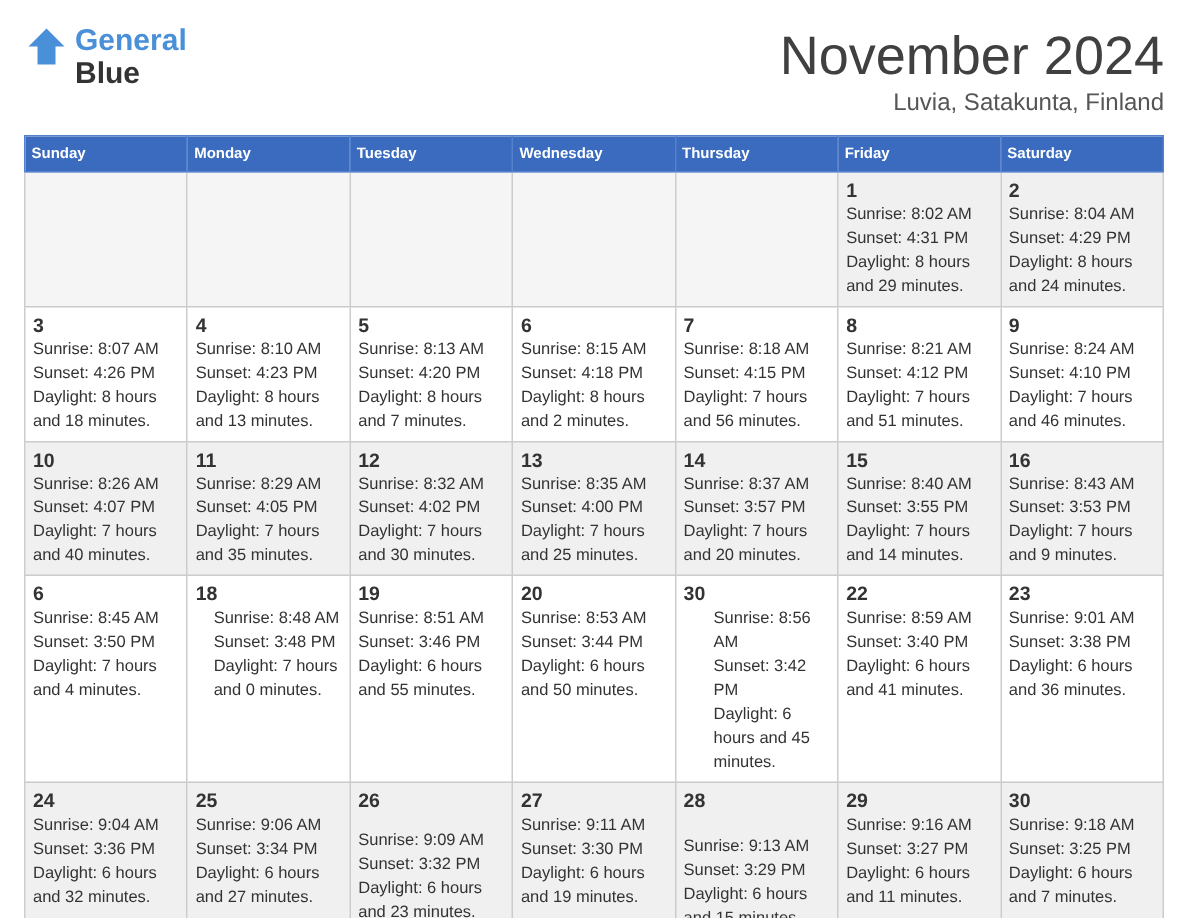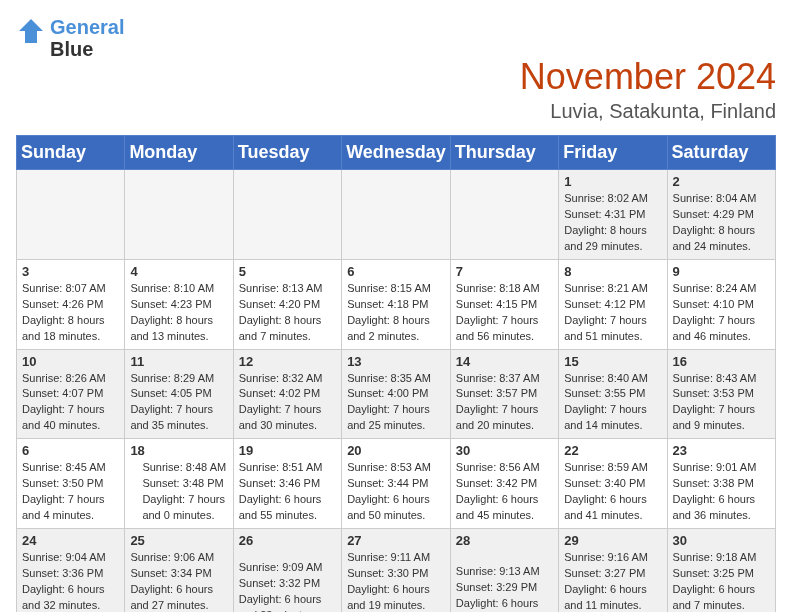--- a/index.html
+++ b/index.html
@@ -1,24 +1,24 @@
 <!DOCTYPE html>
 <html><head>
   <meta charset="utf-8">
   <style>
     * { box-sizing: border-box; margin: 0; padding: 0; }
     body { font-family: Arial, sans-serif; background: #fff; width: 792px; min-height: 612px; padding: 16px; }
     .header { display: flex; justify-content: space-between; align-items: flex-start; margin-bottom: 12px; }
     .logo { display: flex; }
     .logo-icon { width: 30px; height: 30px; margin-right: 4px; }
     .title-block { text-align: right; }
-    .month-title { font-size: 36px; font-weight: normal; color: #c2410c; margin-top: 40px; }
-    .location { font-size: 20px; color: #555; margin-top: 2px; }
+    .month-title { font-size: 36px; font-weight: normal; color: #404040; }
+    .location { font-size: 16px; color: #555; margin-top: 2px; }
     table { width: 100%; border-collapse: collapse; }
-    thead th { background: #3a6bbf; color: #fff; padding: 6px 4px; font-size: 18px; text-align: left; border: 1px solid #5580cc; }
+    thead th { background: #3a6bbf; color: #fff; padding: 6px 4px; font-size: 10px; text-align: left; border: 1px solid #5580cc; }
     td { border: 1px solid #ccc; vertical-align: top; padding: 4px 5px; font-size: 11px; color: #333; min-height: 80px; width: 14.28%; background: #fff; }
     td.empty { background: #f5f5f5; }
     td.shaded { background: #f0f0f0; }
     .day-num { font-size: 13px; font-weight: bold; display: block; margin-bottom: 2px; }
     .day-info { font-size: 11px; line-height: 1.45; color: #333; }
   </style>
 </head>
 <body>
 
 <div class="header">
@@ -180,21 +180,21 @@
 Daylight: 6 hours and 55 minutes.</div>
         </td>
         <td>
           <span class="day-num">20</span>
           <div class="day-info" style="white-space: pre-line;">Sunrise: 8:53 AM
 Sunset: 3:44 PM
 Daylight: 6 hours and 50 minutes.</div>
         </td>
         <td>
           <span class="day-num">30</span>
-          <div class="day-info" style="white-space: pre-line;">Sunrise: 8:56 AM
+          <div class="day-info" style="white-space: pre-line; margin-left: 20px;">Sunrise: 8:56 AM
 Sunset: 3:42 PM
 Daylight: 6 hours and 45 minutes.</div>
         </td>
         <td>
           <span class="day-num">22</span>
           <div class="day-info" style="white-space: pre-line;">Sunrise: 8:59 AM
 Sunset: 3:40 PM
 Daylight: 6 hours and 41 minutes.</div>
         </td>
         <td>

